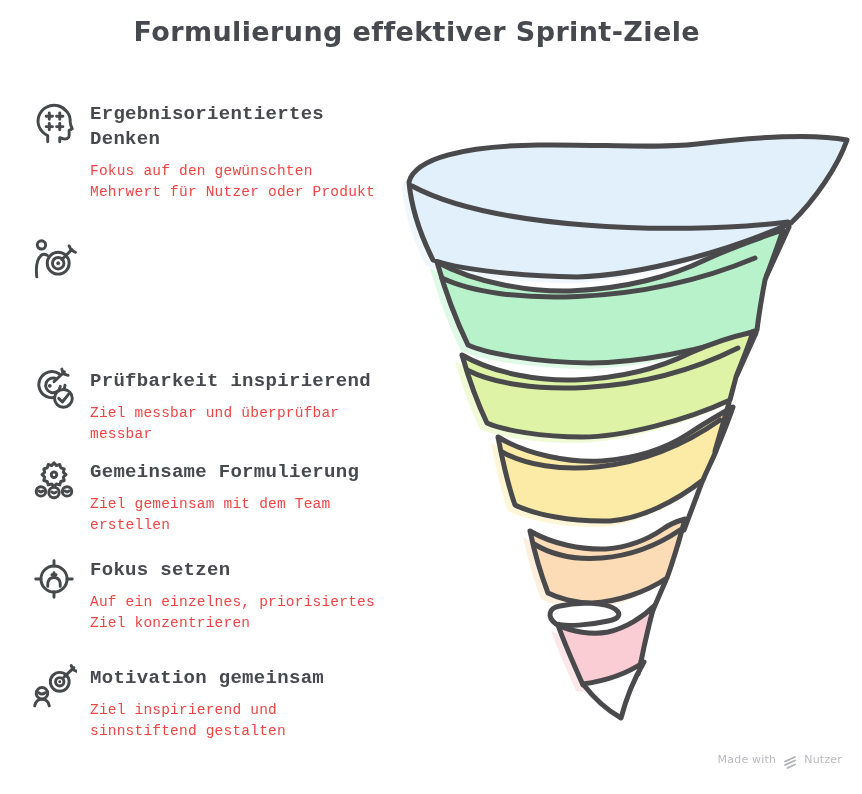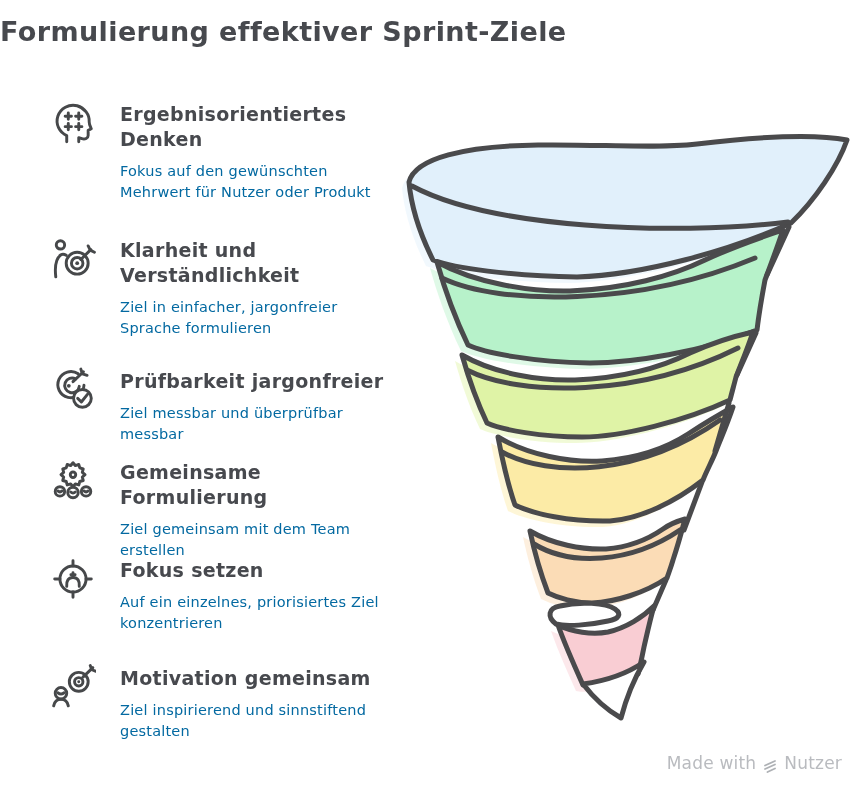--- a/index.html
+++ b/index.html
@@ -1,47 +1,47 @@
 <!DOCTYPE html>
 <html><head>
 <meta charset="utf-8">
 <style>
   html,body{margin:0;padding:0;background:#ffffff;}
   #canvas{
     position:relative;width:862px;height:794px;background:#ffffff;overflow:hidden;
     font-family:"DejaVu Sans","Liberation Sans",sans-serif;color:#47494e;
   }
   .title{
-    position:absolute;left:0;top:16px;width:700px;text-align:left;
+    position:absolute;left:0;top:16px;width:700px;text-align:right;
     font-size:27px;font-weight:700;letter-spacing:.4px;color:#47494e;
   }
-  .item{position:absolute;left:50px;display:flex;gap:24px;width:350px;}
+  .item{position:absolute;left:31px;display:flex;gap:13px;width:350px;font-family:Liberation Mono, monospace;}
   .item .icon{flex:0 0 46px;width:46px;height:46px;}
   .item .txt{width:300px;}
   .item h3{
     margin:2px 0 9px 0;font-size:19px;line-height:1.32;font-weight:700;
     letter-spacing:.3px;color:#47494e;
   }
   .item p{
-    margin:0;font-size:14.5px;line-height:1.45;color:#0369a1;letter-spacing:.2px;
+    margin:0;font-size:14.5px;line-height:1.45;color:#ef4444;letter-spacing:.2px;
   }
   .iconSvg{width:46px;height:46px;}
   .iconSvg path,.iconSvg circle{
     stroke:#46484a;stroke-width:2.8;fill:none;stroke-linecap:round;stroke-linejoin:round;
   }
   .iconSvg .dot{fill:#46484a;stroke:none;}
   .iconSvg .wh{fill:#ffffff;}
   #funnel{position:absolute;left:390px;top:120px;width:472px;height:620px;}
   #funnel .face{stroke-width:5;stroke-linejoin:round;stroke-linecap:round;}
   #funnel .shadow{opacity:.45;stroke:none;}
   #funnel .line{fill:none;stroke-width:5;stroke-linecap:round;}
   #funnel .white{fill:#ffffff;stroke-width:5;stroke-linejoin:round;stroke-linecap:round;}
   .footer{
-    position:absolute;right:20px;top:753px;display:flex;align-items:flex-end;gap:6px;
-    font-size:17px;color:#b9bbbf;letter-spacing:.2px;
+    position:absolute;right:20px;top:753px;display:flex;align-items:flex-start;gap:6px;
+    font-size:11px;color:#b9bbbf;letter-spacing:.2px;
   }
   .footer svg{width:16px;height:16px;}
   .footer svg path{stroke:#aeb1b5;stroke-width:1.8;fill:none;stroke-linecap:round;}
 </style>
 </head>
 <body>
 
 <div id="canvas">
 
   <div class="title">Formulierung effektiver Sprint-Ziele</div>
@@ -64,40 +64,36 @@
       <svg class="iconSvg" viewBox="0 0 44 44">
         <circle cx="10" cy="8.5" r="4"></circle>
         <path d="M5.5 39 C4.5 30 5.5 21.5 10.5 18 C12 17 14 17.5 15.5 18.5"></path>
         <circle cx="26" cy="26" r="10.5"></circle>
         <circle cx="26" cy="26" r="5.5"></circle>
         <circle class="dot" cx="26" cy="26" r="1.8"></circle>
         <path d="M29.5 22.5 L39 13"></path>
         <path d="M36.5 9.5 l2 4 l4 2"></path>
       </svg>
     </div>
-    <div class="txt">
-      <h3>Klarheit und Verständlichkeit</h3>
-      <p>Ziel in einfacher, jargonfreier Sprache formulieren</p>
-    </div>
   </div>
 
   <div class="item" style="top:367px">
     <div class="icon">
       <svg class="iconSvg" viewBox="0 0 44 44">
         <path d="M27 6.5 A12.5 12.5 0 1 0 32.5 17.5"></path>
         <path d="M24.5 11.5 A7 7 0 1 0 28 18.5"></path>
         <circle class="dot" cx="18" cy="18" r="1.8"></circle>
         <path d="M22 14 L32 4.5"></path>
         <path d="M29.5 2 l1.5 4.5 L35.5 8"></path>
         <circle class="wh" cx="31" cy="30" r="8.5"></circle>
         <path d="M26.5 30 l3.5 3.5 L36 26"></path>
       </svg>
     </div>
     <div class="txt">
-      <h3>Prüfbarkeit jargonfreier</h3>
+      <h3>Prüfbarkeit inspirierend</h3>
       <p>Ziel messbar und überprüfbar messbar</p>
     </div>
   </div>
 
   <div class="item" style="top:458px">
     <div class="icon">
       <svg class="iconSvg" viewBox="0 0 44 44">
         <path d="M22 4.5 l2.2 2.7 3.3-1 1 3.3 3.3 1 -0.9 3.3 2.6 2.2 -2.6 2.2 0.9 3.3 -3.3 1 -1 3.3 -3.3-1 -2.2 2.7 -2.2-2.7 -3.3 1 -1-3.3 -3.3-1 0.9-3.3 -2.6-2.2 2.6-2.2 -0.9-3.3 3.3-1 1-3.3 3.3 1 z"></path>
         <circle cx="22" cy="16" r="2.6"></circle>
         <circle class="wh" cx="9.5" cy="32" r="4.5"></circle>

